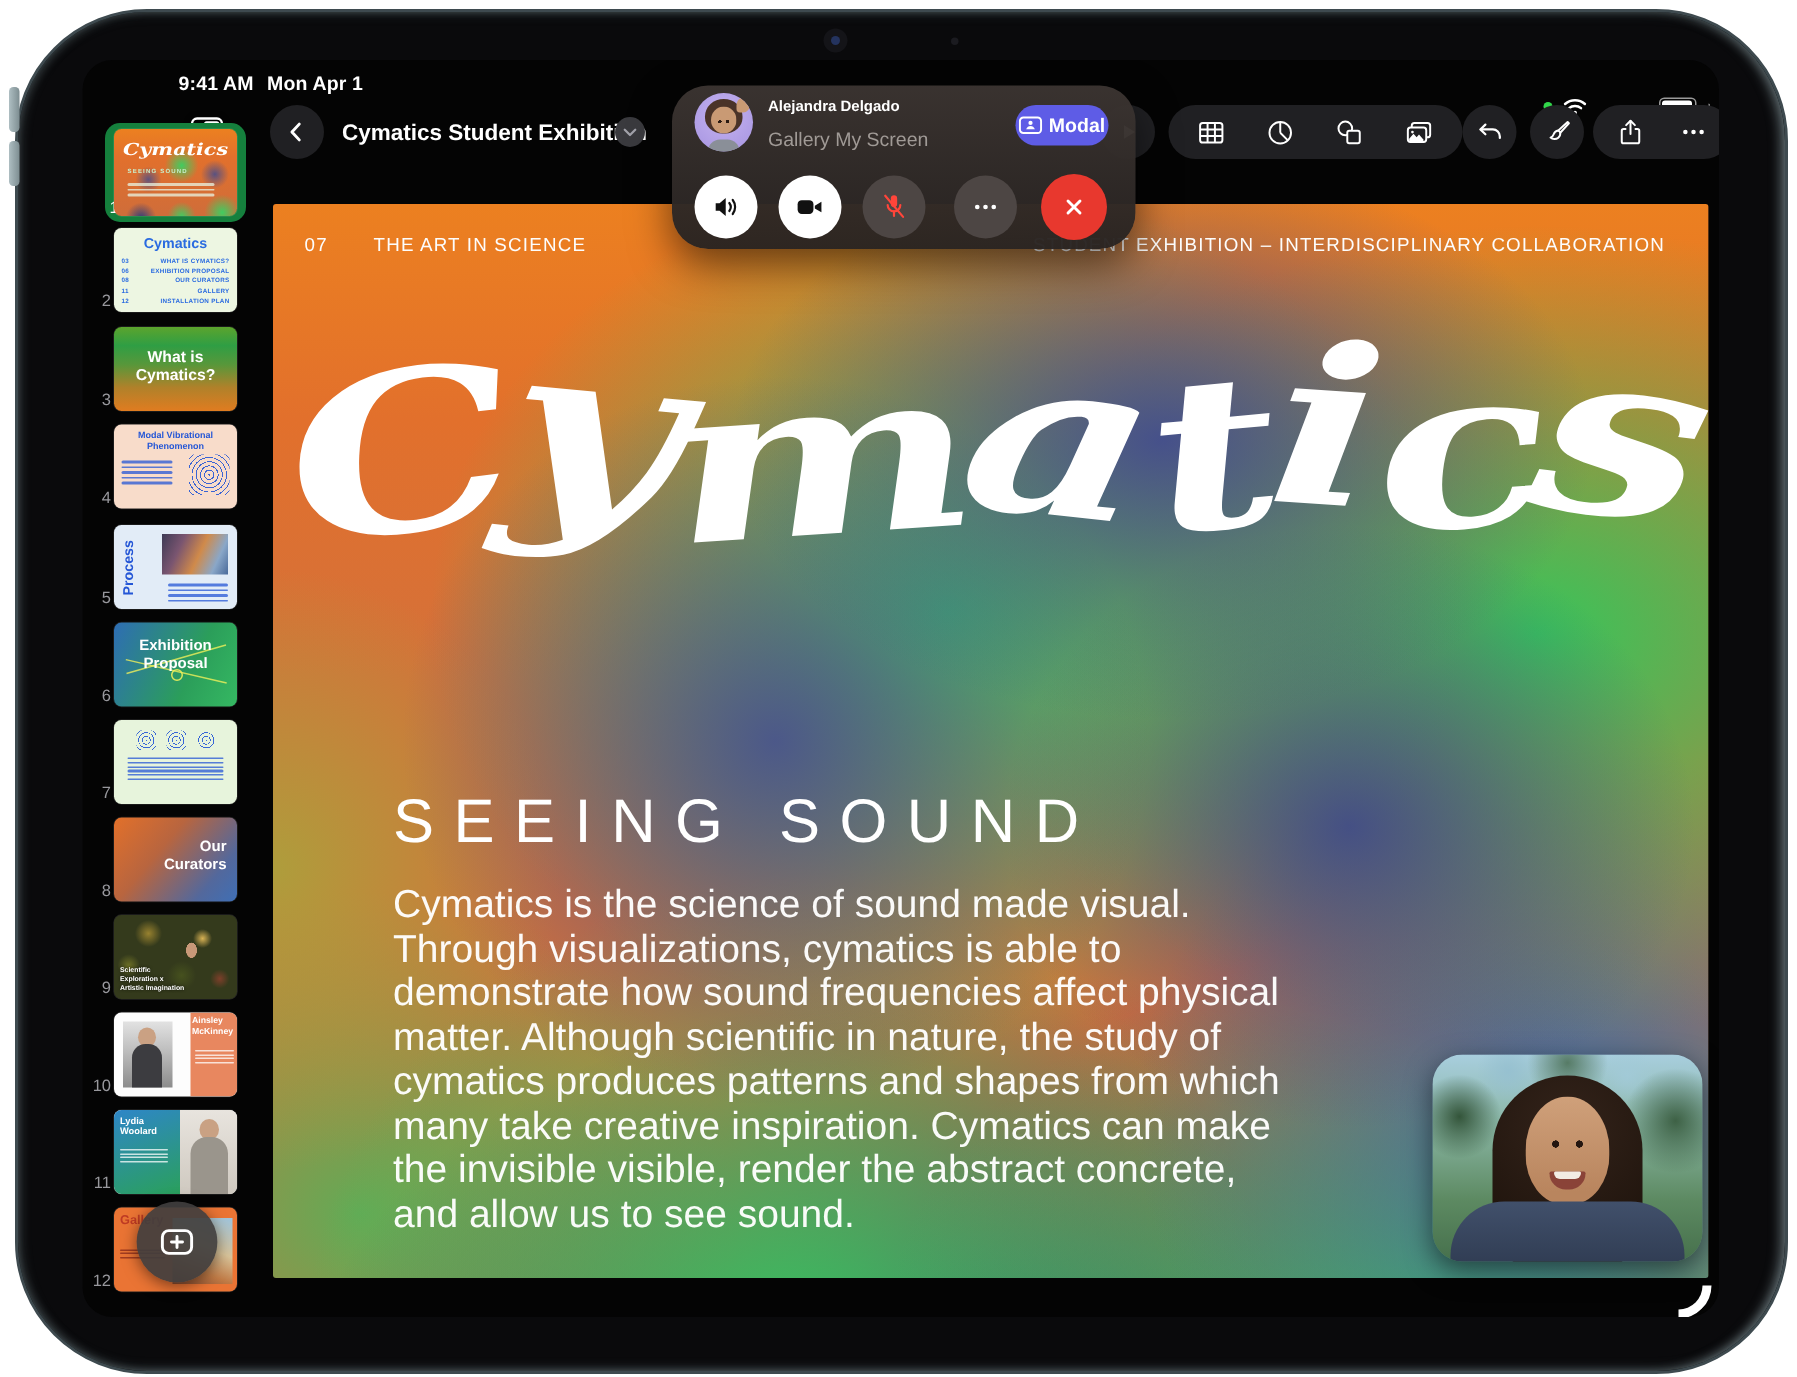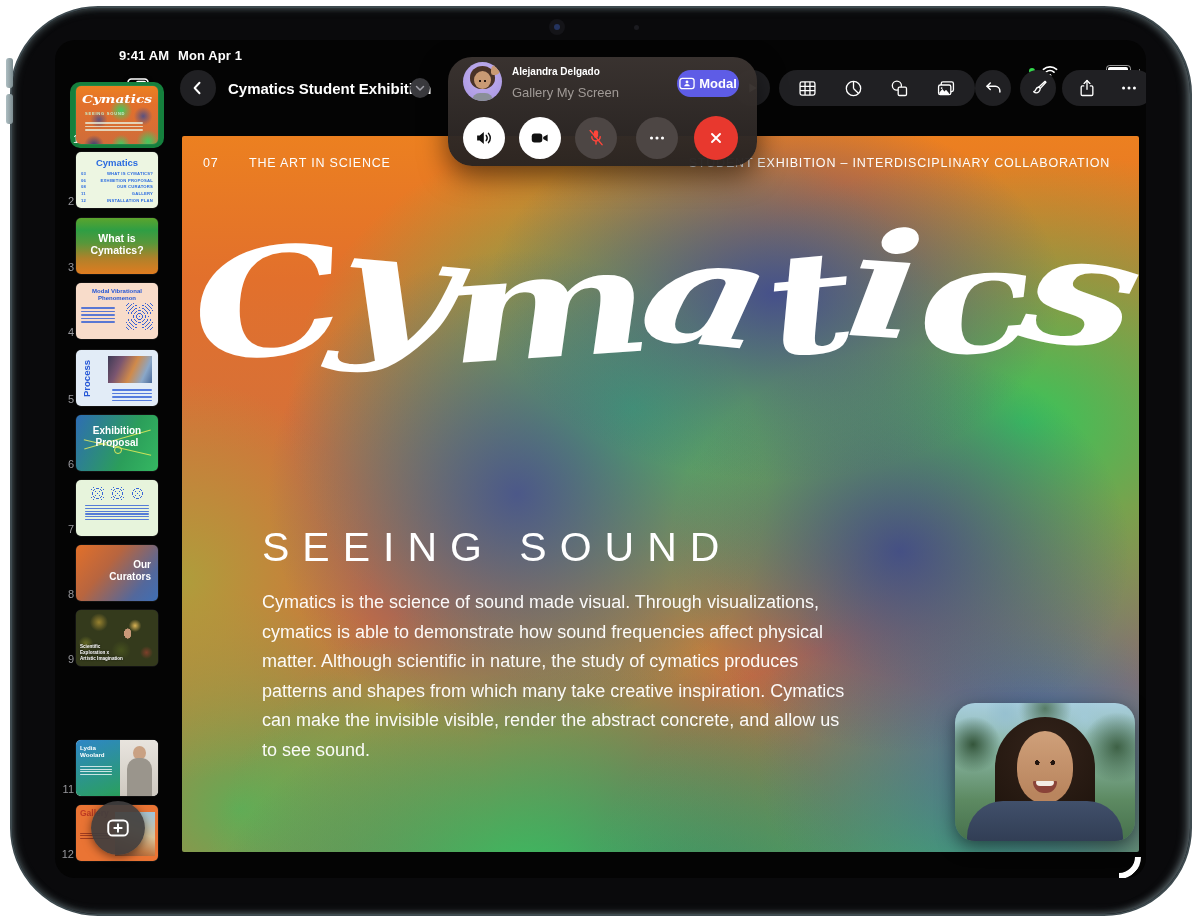--- a/index.html
+++ b/index.html
@@ -169,21 +169,21 @@
   .cym .ltr{display:inline-block;}
   .cym .l0{transform:rotate(-9deg) translateY(7px);}
   .cym .l1{transform:rotate(7deg) translateY(-9px) scale(1.05);}
   .cym .l2{transform:rotate(-5deg) translateY(9px);}
   .cym .l3{transform:rotate(8deg) translateY(-4px);}
   .cym .l4{transform:rotate(-7deg) translateY(7px) scale(.96);}
   .cym .l5{transform:rotate(5deg) translateY(-11px);}
   .cym .l6{transform:rotate(-6deg) translateY(4px);}
   .cym .l7{transform:rotate(9deg) translateY(-6px) scale(1.04);}
   .s-heading{position:absolute;left:80px;top:388px;font-size:41px;font-weight:400;letter-spacing:13px;color:#fff;}
-  .s-body{position:absolute;left:80px;top:452px;width:592px;font-size:18px;line-height:29.5px;
+  .s-body{position:absolute;left:80px;top:452px;width:592px;font-size:26px;line-height:29.5px;
           color:rgba(255,255,255,.96);}
 
   
   .ft{position:absolute;left:393px;top:17px;width:309px;height:109px;border-radius:24px;z-index:30;
       background:linear-gradient(180deg,rgba(59,52,49,.97),rgba(40,35,33,.97));
       box-shadow:0 10px 28px rgba(0,0,0,.55);}
   .ft-avatar{position:absolute;left:15px;top:5px;width:39px;height:39px;border-radius:50%;overflow:hidden;
       background:radial-gradient(circle at 50% 38%,#c4b2f0,#a694e0);}
   .av-hair{position:absolute;left:7px;top:4px;width:25px;height:23px;border-radius:50% 50% 46% 46%;background:#4a3328;}
   .av-face{position:absolute;left:11px;top:9px;width:17px;height:18px;border-radius:50%;
@@ -443,20 +443,34 @@
     </div>
   </div>
 
   <div class="srow" style="top:570px">
     <span class="snum">9</span>
     <div class="thumb t9">
       <div class="t9-title">Scientific Exploration x Artistic Imagination</div>
     </div>
   </div>
 
+  <div class="srow" style="top:635px">
+    <span class="snum">10</span>
+    <div class="thumb t10">
+      <div class="t10-photo"></div>
+      <div class="t10-panel"></div>
+      <div class="t10-title">Ainsley McKinney</div>
+      <div class="t10-bars bars">
+          <i></i>
+          <i></i>
+          <i></i>
+          <i></i>
+        </div>
+    </div>
+  </div>
 
   <div class="srow" style="top:700px">
     <span class="snum">11</span>
     <div class="thumb t11">
       <div class="t11-panel"></div>
       <div class="t11-photo"></div>
       <div class="t11-title">Lydia Woolard</div>
       <div class="t11-bars bars">
           <i></i>
           <i></i>

